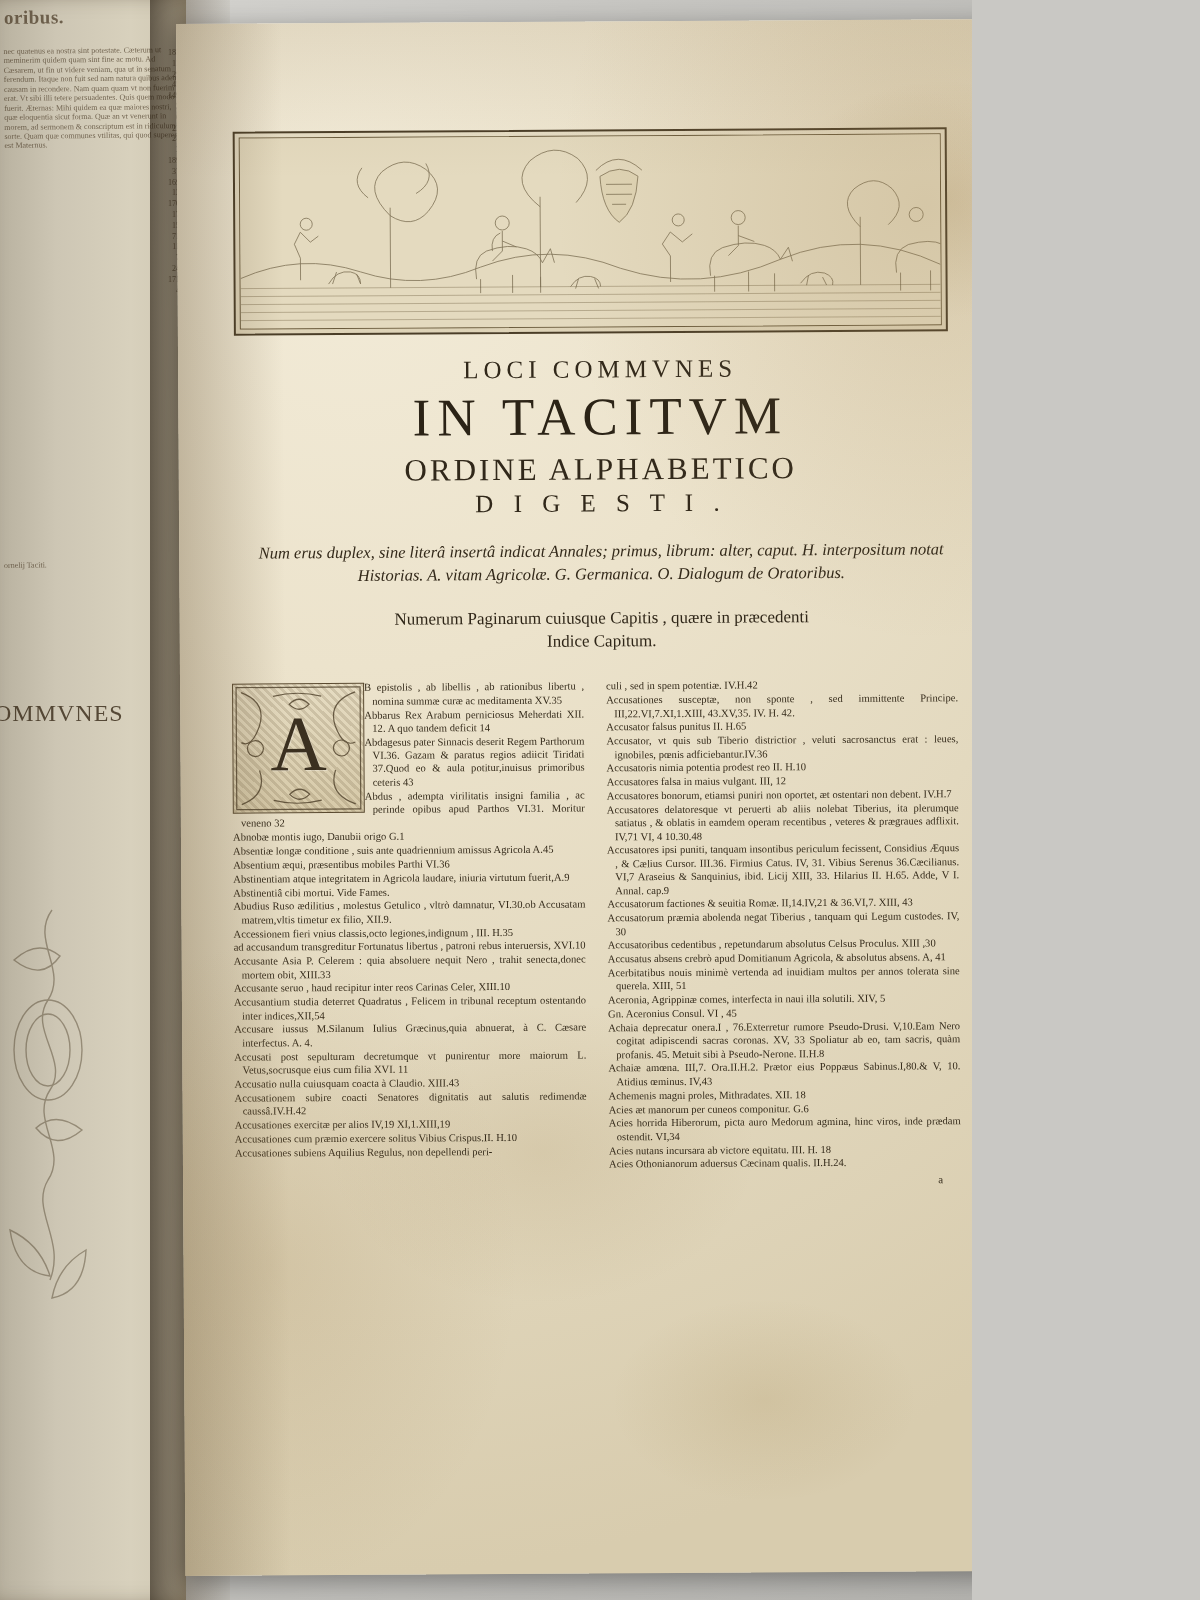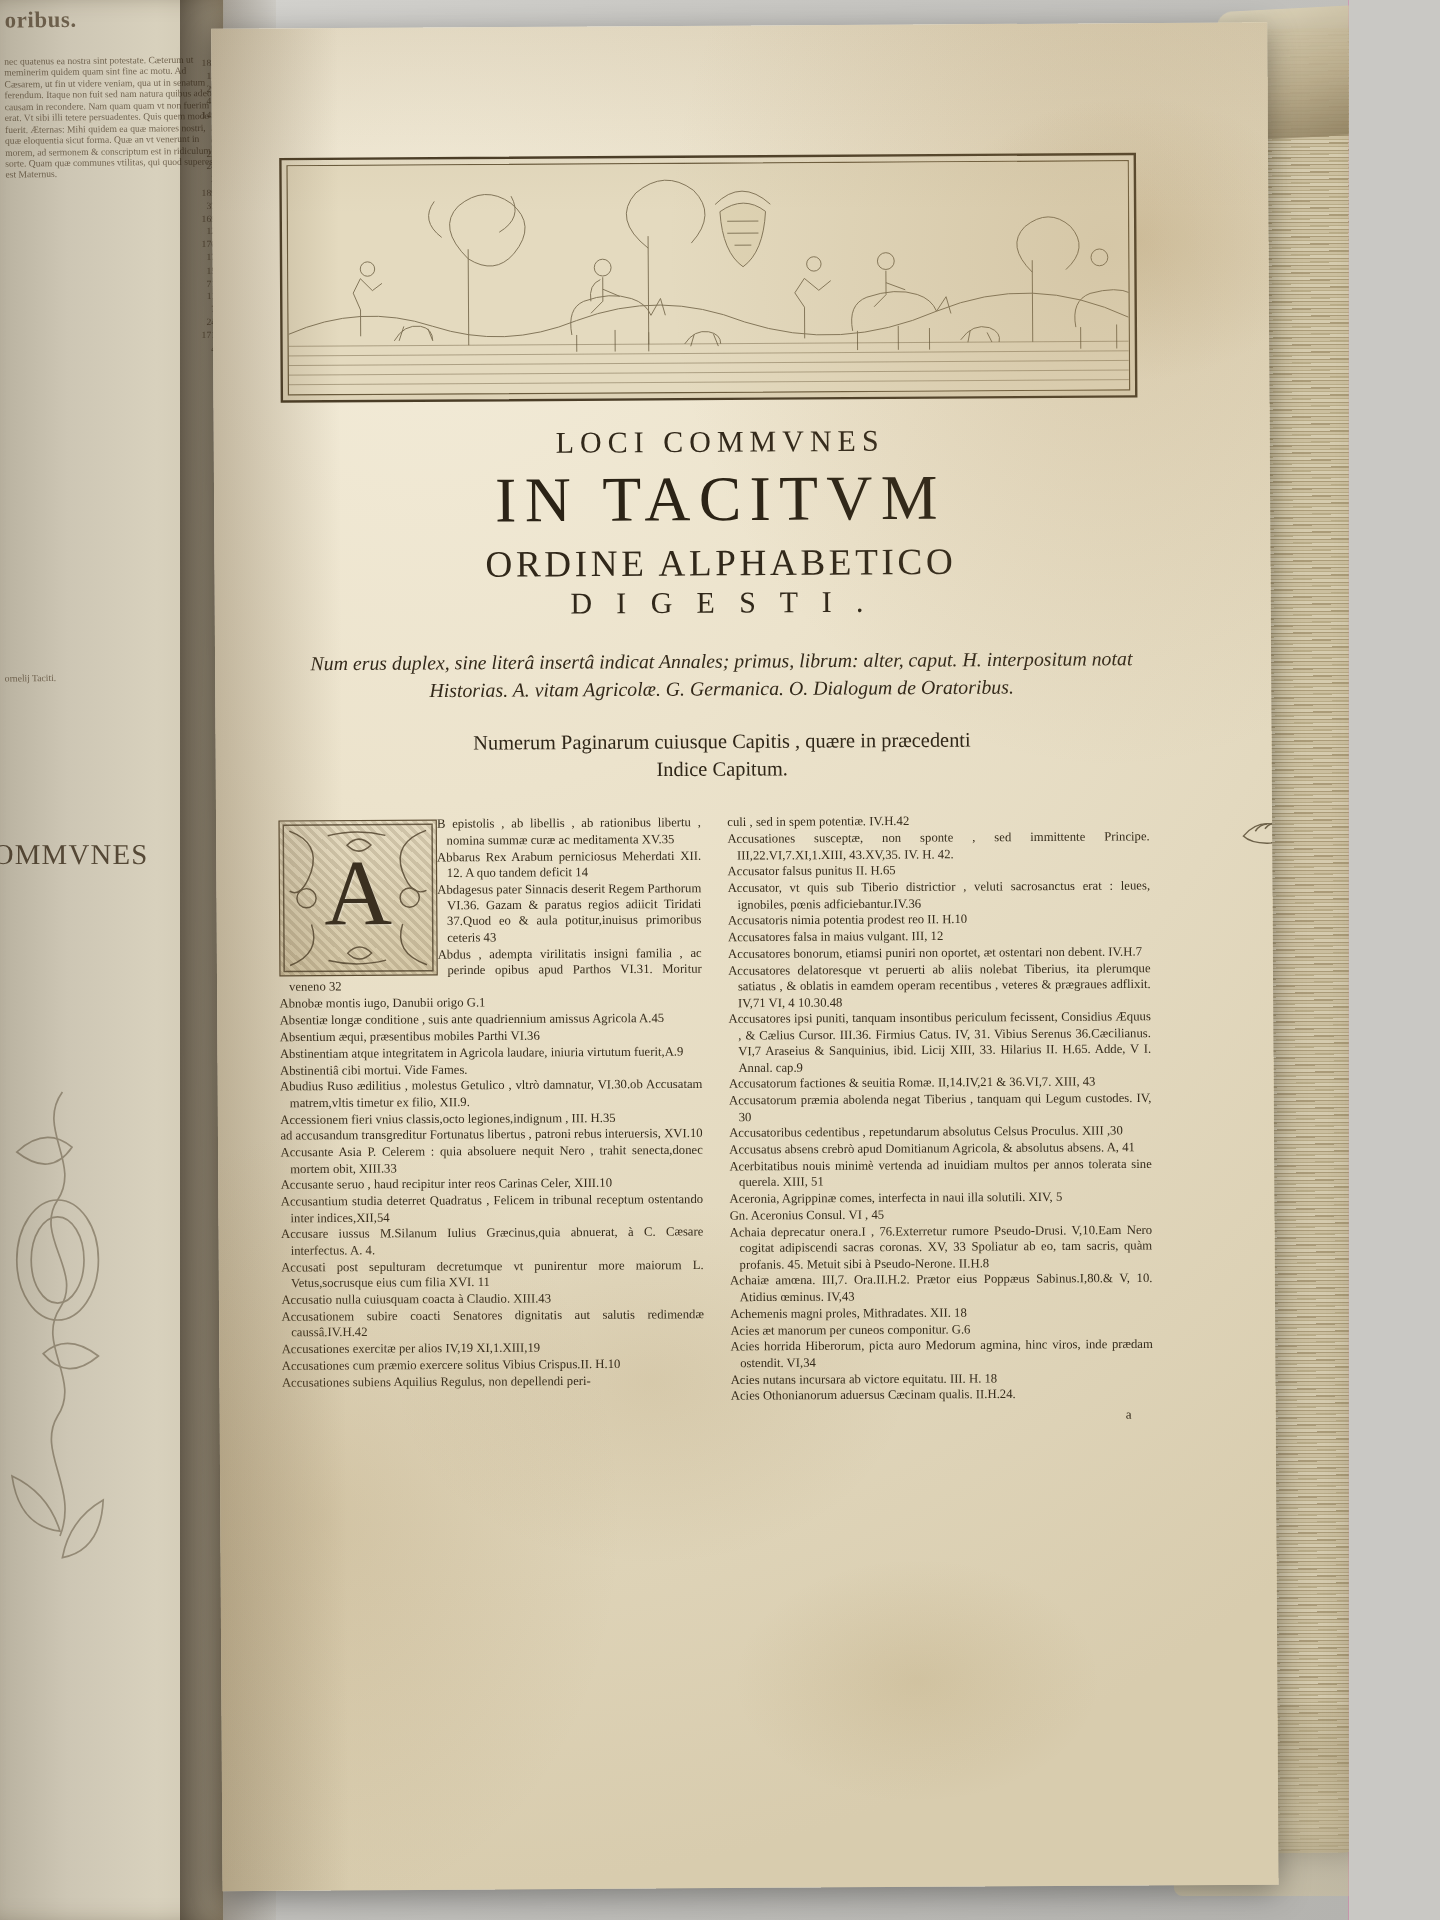--- a/index.html
+++ b/index.html
@@ -2,21 +2,21 @@
 <html><head>
 <meta charset="utf-8">
 <style>
   html, body {
     margin: 0;
     padding: 0;
     background: #c9c8c4;
   }
   #page {
     position: relative;
-    width: 1124px;
+    width: 972px;
     height: 1600px;
     overflow: hidden;
     background: #ec4899;
     font-family: "Liberation Serif", serif;
   }
 
   
   .table-surface {
     position: absolute;
     inset: 0;

